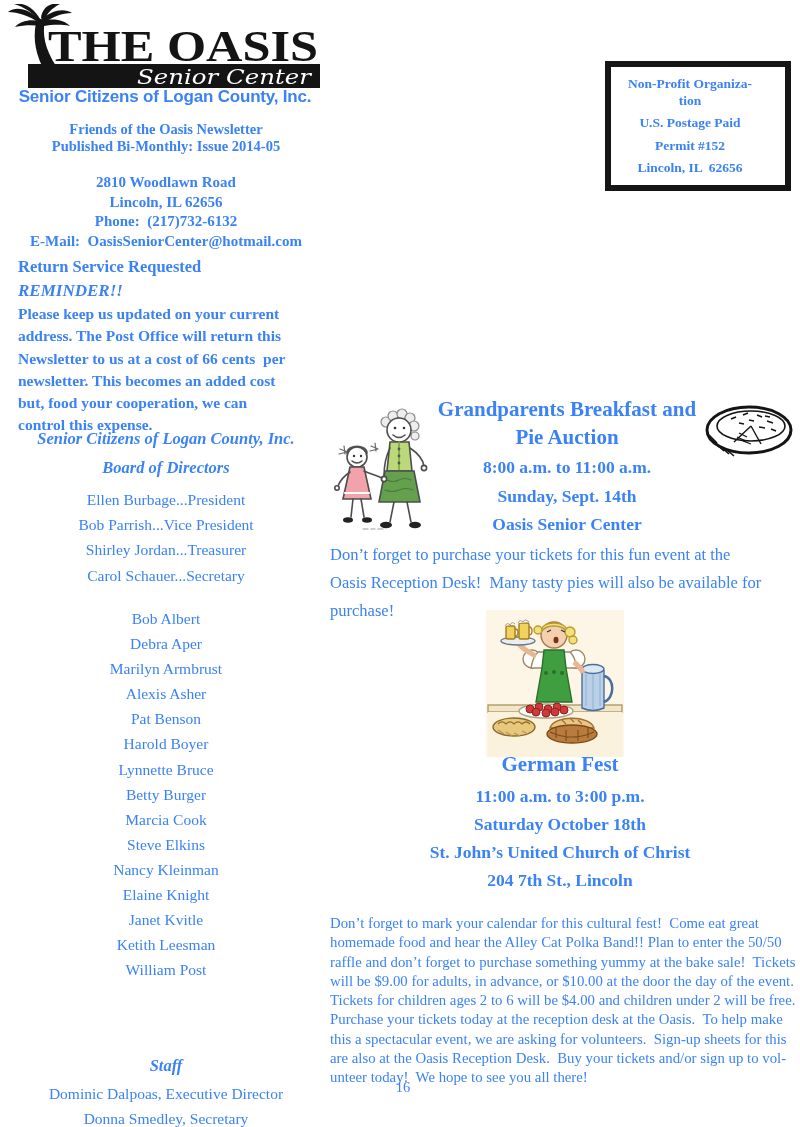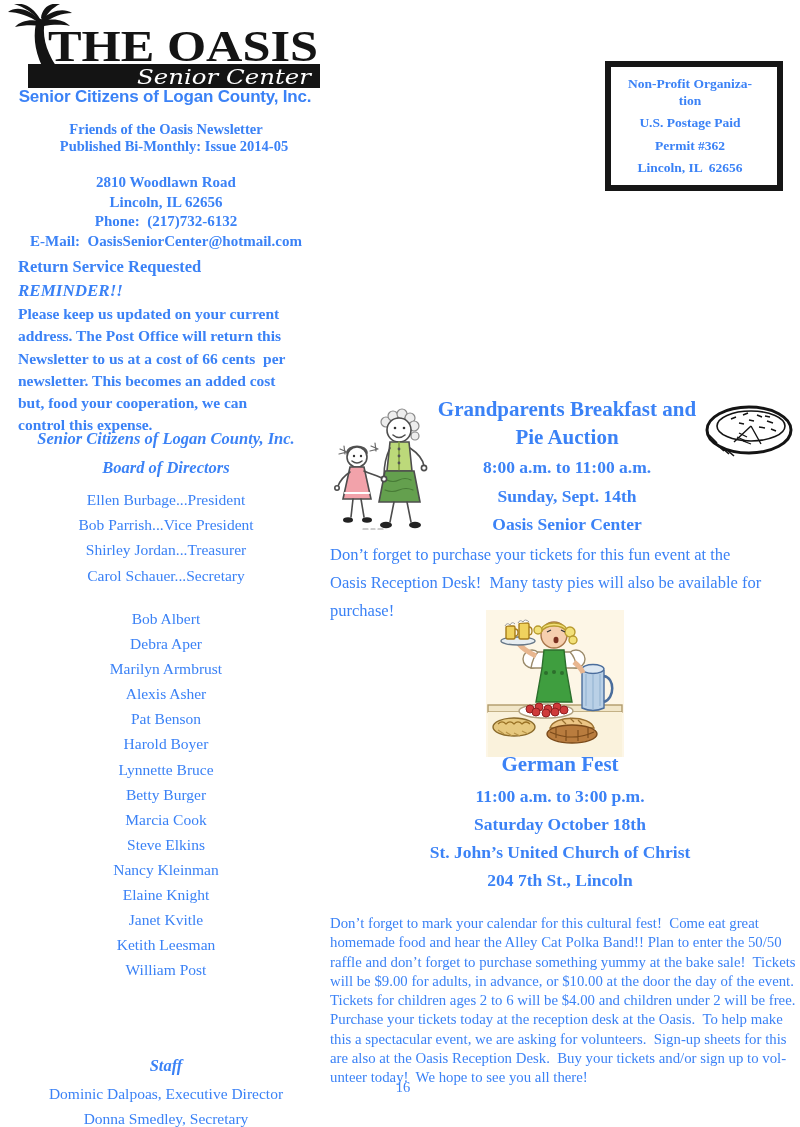--- a/index.html
+++ b/index.html
@@ -9,35 +9,35 @@
   }
   .abs { position:absolute; }
   .ctr { text-align:center; }
   .b { font-weight:bold; }
   .i { font-style:italic; }
   .pre { white-space:pre-wrap; }
   .sans { font-family:"Liberation Sans", sans-serif; }
 
   .logo-sub { top:87px; left:4px; width:322px; font-size:17px; font-weight:bold; letter-spacing:-0.2px; }
   .mast1 { top:121px; left:6px; width:320px; font-size:14.5px; }
-  .mast2 { top:138px; left:14px; width:320px; font-size:14.5px; }
+  .mast2 { top:138px; left:6px; width:320px; font-size:14.5px; }
   .addr  { top:173px; left:6px; width:320px; font-size:15px; line-height:19.5px; }
   .retsvc { top:257px; left:18px; font-size:16.5px; }
   .remttl { top:281px; left:18px; font-size:17px;font-style:italic; }
   .rempar { top:303px; left:18px; width:302px; font-size:15.5px; line-height:22.3px; }
   .org    { top:429px; left:6px; width:320px; font-size:16.5px; }
   .bdttl  { top:458px; left:6px; width:320px; font-size:16.5px; }
   .offs   { top:487px; left:6px; width:320px; font-size:15.5px; line-height:25.2px; }
   .membs  { top:606px; left:6px; width:320px; font-size:15.5px; line-height:25.1px; }
   .staffttl { top:1056px; left:6px; width:320px; font-size:16.5px; }
   .staffls  { top:1081px; left:6px; width:320px; font-size:15.5px; line-height:25px; }
 
   .stamp {
     top:61px; left:605px; width:148px; border:6px solid #161616; background:#fff;
-    padding:9px 13px 8px 5px; text-align:center; font-size:13.5px; font-weight:bold; line-height:16.5px;
+    padding:9px 21px 8px 5px; text-align:center; font-size:13.5px; font-weight:bold; line-height:16.5px;
   }
   .stamp .gap { margin-top:6px; }
 
   .gp-h1 { top:397px; left:337px; width:460px; font-size:21px; }
   .gp-h2 { top:425px; left:337px; width:460px; font-size:21px; }
   .gp-t  { top:457px; left:337px; width:460px; font-size:17.5px; }
   .gp-d  { top:486px; left:337px; width:460px; font-size:17.5px; }
   .gp-l  { top:514px; left:337px; width:460px; font-size:17.5px; }
   .gp-body { top:541px; left:330px; width:470px; font-size:16.5px; line-height:28.2px; }
 
@@ -88,21 +88,21 @@
     <div class="pre">Newsletter to us at a cost of 66 cents  per</div>
     <div class="pre">newsletter. This becomes an added cost</div>
     <div class="pre">but, food your cooperation, we can</div>
     <div class="pre">control this expense.</div>
   </div>
 
   <div class="abs stamp">
     <div>Non-Profit Organiza-</div>
     <div>tion</div>
     <div class="gap">U.S. Postage Paid</div>
-    <div class="gap">Permit #362</div>
+    <div class="gap">Permit #152</div>
     <div class="gap pre">Lincoln, IL  62656</div>
   </div>
 
   <div class="abs ctr b i org">Senior Citizens of Logan County, Inc.</div>
   <div class="abs ctr b i bdttl">Board of Directors</div>
   <div class="abs ctr offs">
     <div>Ellen Burbage...President</div>
     <div>Bob Parrish...Vice President</div>
     <div>Shirley Jordan...Treasurer</div>
     <div>Carol Schauer...Secretary</div>

